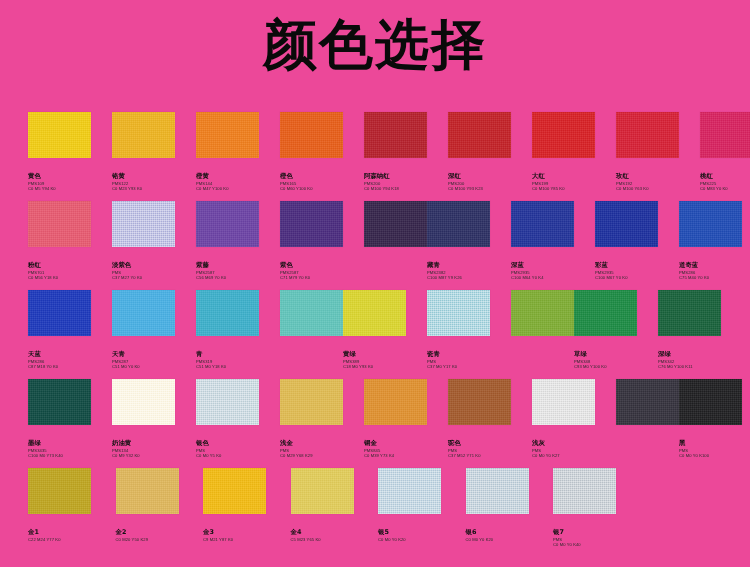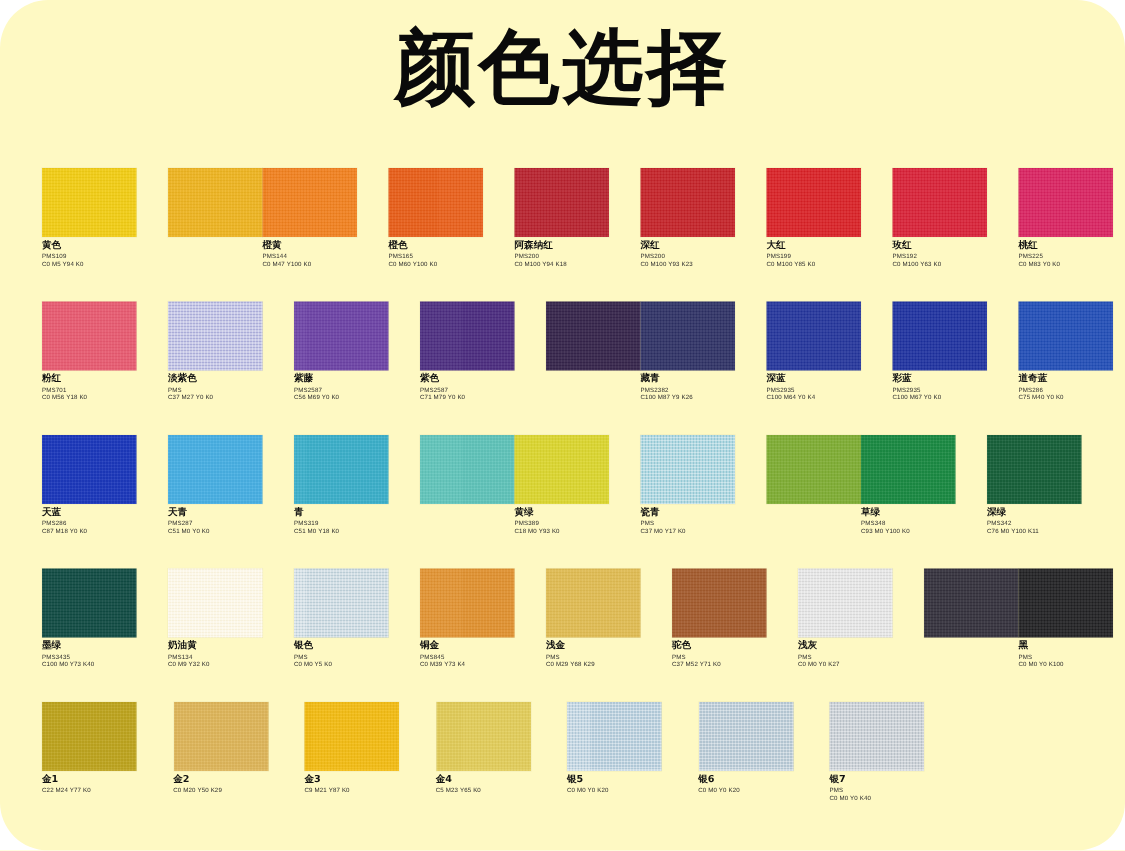--- a/index.html
+++ b/index.html
@@ -10,22 +10,21 @@
     width: 750px;
     height: 567px;
     background: #ffffff;
     font-family: "Liberation Sans", "DejaVu Sans", sans-serif;
     overflow: hidden;
   }
   .page {
     position: relative;
     width: 750px;
     height: 567px;
-    background: #fef9c3;
-    border-radius: 32px;
+    background: #ec4899;
   }
   .title {
     position: absolute;
     top: 14px;
     left: 0;
     width: 750px;
     text-align: center;
     font-size: 54px;
     line-height: 62px;
     font-weight: bold;
@@ -69,21 +68,21 @@
     background-image:
       repeating-linear-gradient(0deg, rgba(255,255,255,0.35) 0px, rgba(255,255,255,0.35) 1px, rgba(0,0,0,0.012) 1px, rgba(0,0,0,0.012) 2px),
       repeating-linear-gradient(90deg, rgba(255,255,255,0.3) 0px, rgba(255,255,255,0.3) 1px, rgba(0,0,0,0.01) 1px, rgba(0,0,0,0.01) 2px);
   }
   .swatch.empty {
     background: transparent !important;
     box-shadow: none;
   }
   .swatch.empty::after { display: none; }
   .labels {
-    padding-top: 2px;
+    padding-top: 15px;
     width: 84px;
   }
   .cname {
     font-size: 6.4px;
     line-height: 7.6px;
     font-weight: bold;
     color: #111111;
     font-family: "DejaVu Sans", "Liberation Sans", sans-serif;
     white-space: nowrap;
   }
@@ -118,20 +117,25 @@
       <div class="cell">
         <span class="swatch" style="background: rgb(242, 205, 19);"></span>
         <div class="labels">
           <div class="cname">黄色</div>
           <div class="pms">PMS109</div>
           <div class="cmyk">C0 M5 Y94 K0</div>
         </div>
       </div>
       <div class="cell">
         <span class="swatch" style="background: rgb(238, 180, 32);"></span>
+        <div class="labels">
+          <div class="cname">铬黄</div>
+          <div class="pms">PMS122</div>
+          <div class="cmyk">C0 M23 Y93 K0</div>
+        </div>
       </div>
       <div class="cell">
         <span class="swatch" style="background: rgb(240, 126, 27);"></span>
         <div class="labels">
           <div class="cname">橙黄</div>
           <div class="pms">PMS144</div>
           <div class="cmyk">C0 M47 Y100 K0</div>
         </div>
       </div>
       <div class="cell">
@@ -338,36 +342,36 @@
       </div>
       <div class="cell">
         <span class="swatch pale" style="background: rgb(190, 208, 218);"></span>
         <div class="labels">
           <div class="cname">银色</div>
           <div class="pms">PMS</div>
           <div class="cmyk">C0 M0 Y5 K0</div>
         </div>
       </div>
       <div class="cell">
+        <span class="swatch" style="background: rgb(224, 188, 82);"></span>
+        <div class="labels">
+          <div class="cname">浅金</div>
+          <div class="pms">PMS</div>
+          <div class="cmyk">C0 M29 Y68 K29</div>
+        </div>
+      </div>
+      <div class="cell">
         <span class="swatch" style="background: rgb(224, 145, 47);"></span>
         <div class="labels">
           <div class="cname">铜金</div>
           <div class="pms">PMS845</div>
           <div class="cmyk">C0 M39 Y73 K4</div>
         </div>
       </div>
       <div class="cell">
-        <span class="swatch" style="background: rgb(224, 188, 82);"></span>
-        <div class="labels">
-          <div class="cname">浅金</div>
-          <div class="pms">PMS</div>
-          <div class="cmyk">C0 M29 Y68 K29</div>
-        </div>
-      </div>
-      <div class="cell">
         <span class="swatch" style="background: rgb(163, 90, 44);"></span>
         <div class="labels">
           <div class="cname">驼色</div>
           <div class="pms">PMS</div>
           <div class="cmyk">C37 M52 Y71 K0</div>
         </div>
       </div>
       <div class="cell">
         <span class="swatch pale" style="background: rgb(220, 220, 220);"></span>
         <div class="labels">

